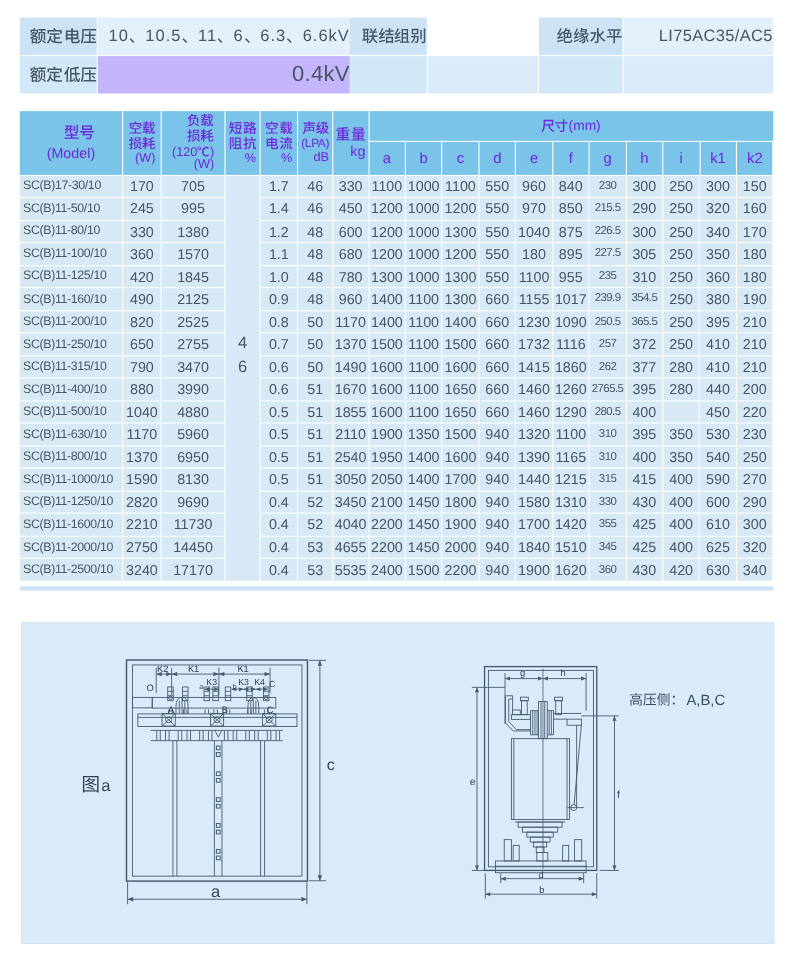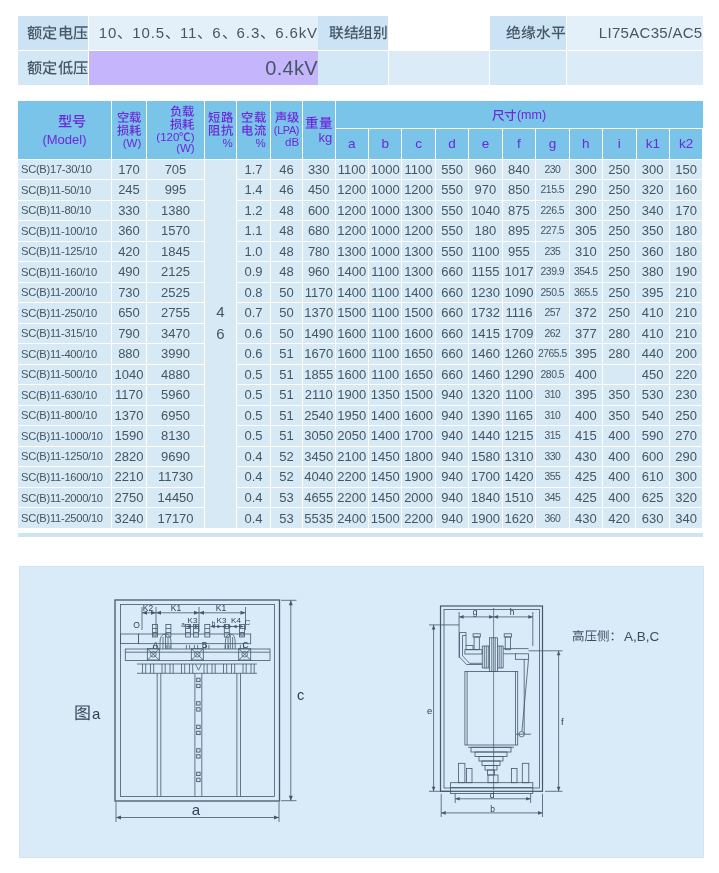--- a/index.html
+++ b/index.html
@@ -407,21 +407,21 @@
 <div class="cell">1300</div>
 <div class="cell">660</div>
 <div class="cell">1155</div>
 <div class="cell">1017</div>
 <div class="cell s">239.9</div>
 <div class="cell s">354.5</div>
 <div class="cell">250</div>
 <div class="cell">380</div>
 <div class="cell">190</div>
 <div class="cell m">SC(B)11-200/10</div>
-<div class="cell">730</div>
+<div class="cell">820</div>
 <div class="cell">2525</div>
 <div class="cell">0.8</div>
 <div class="cell">50</div>
 <div class="cell">1170</div>
 <div class="cell">1400</div>
 <div class="cell">1100</div>
 <div class="cell">1400</div>
 <div class="cell">660</div>
 <div class="cell">1230</div>
 <div class="cell">1090</div>
@@ -451,21 +451,21 @@
 <div class="cell">790</div>
 <div class="cell">3470</div>
 <div class="cell">0.6</div>
 <div class="cell">50</div>
 <div class="cell">1490</div>
 <div class="cell">1600</div>
 <div class="cell">1100</div>
 <div class="cell">1600</div>
 <div class="cell">660</div>
 <div class="cell">1415</div>
-<div class="cell">1709</div>
+<div class="cell">1860</div>
 <div class="cell s">262</div>
 <div class="cell">377</div>
 <div class="cell">280</div>
 <div class="cell">410</div>
 <div class="cell">210</div>
 <div class="cell m">SC(B)11-400/10</div>
 <div class="cell">880</div>
 <div class="cell">3990</div>
 <div class="cell">0.6</div>
 <div class="cell">51</div>

